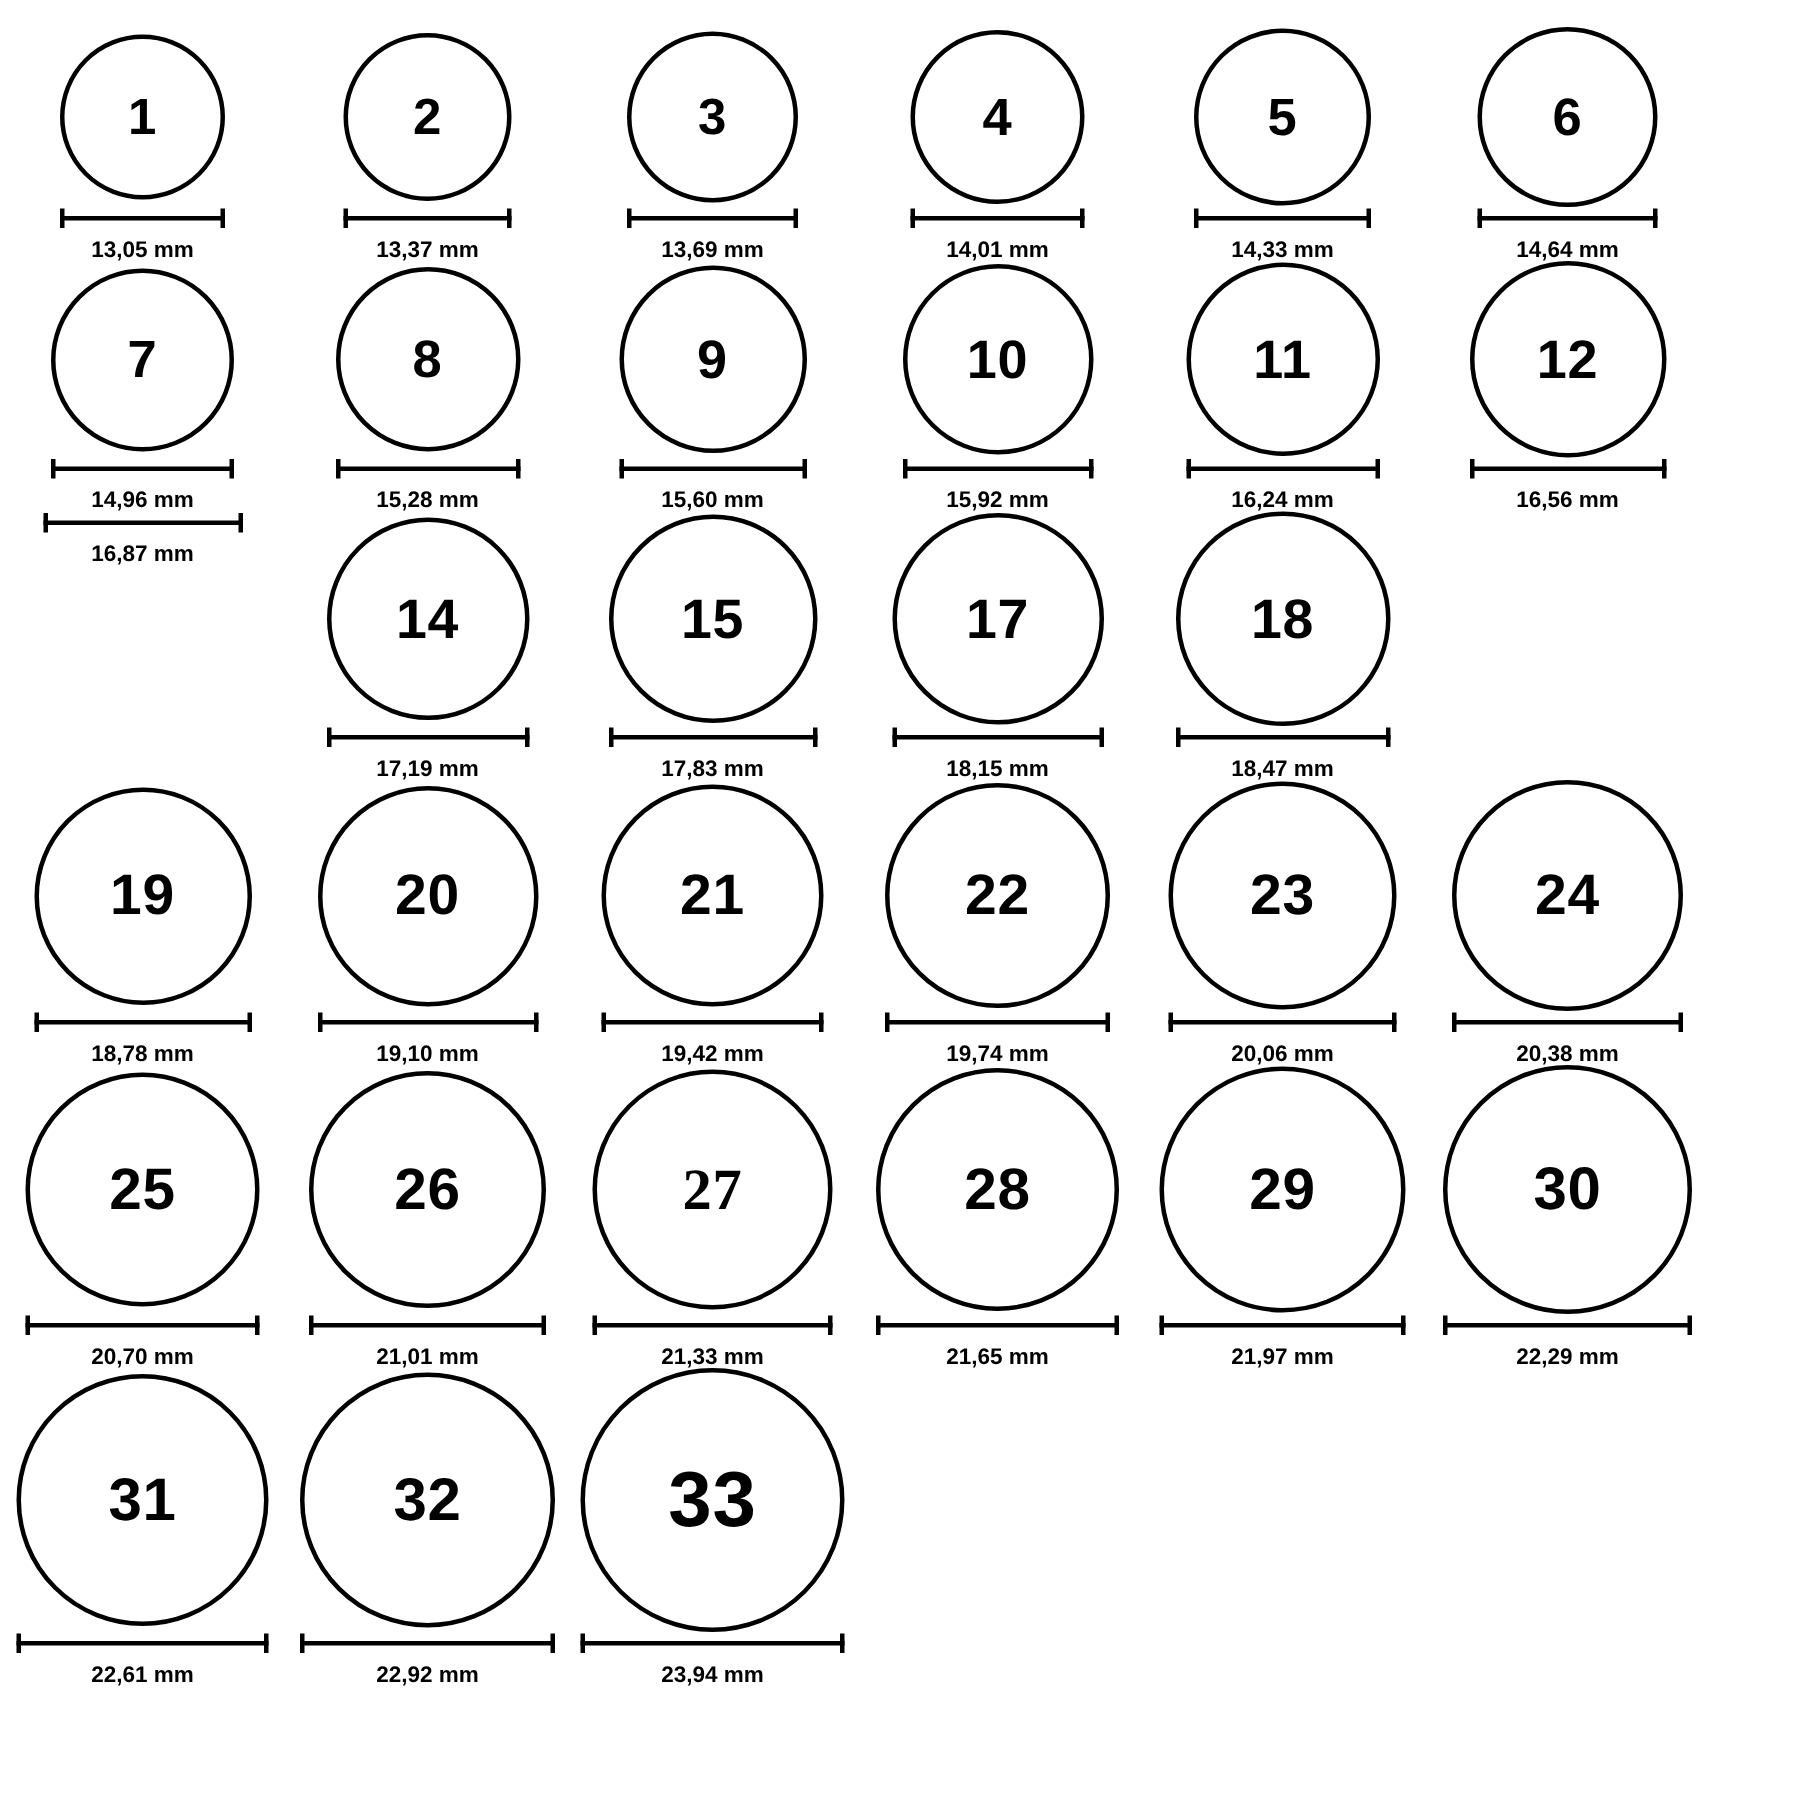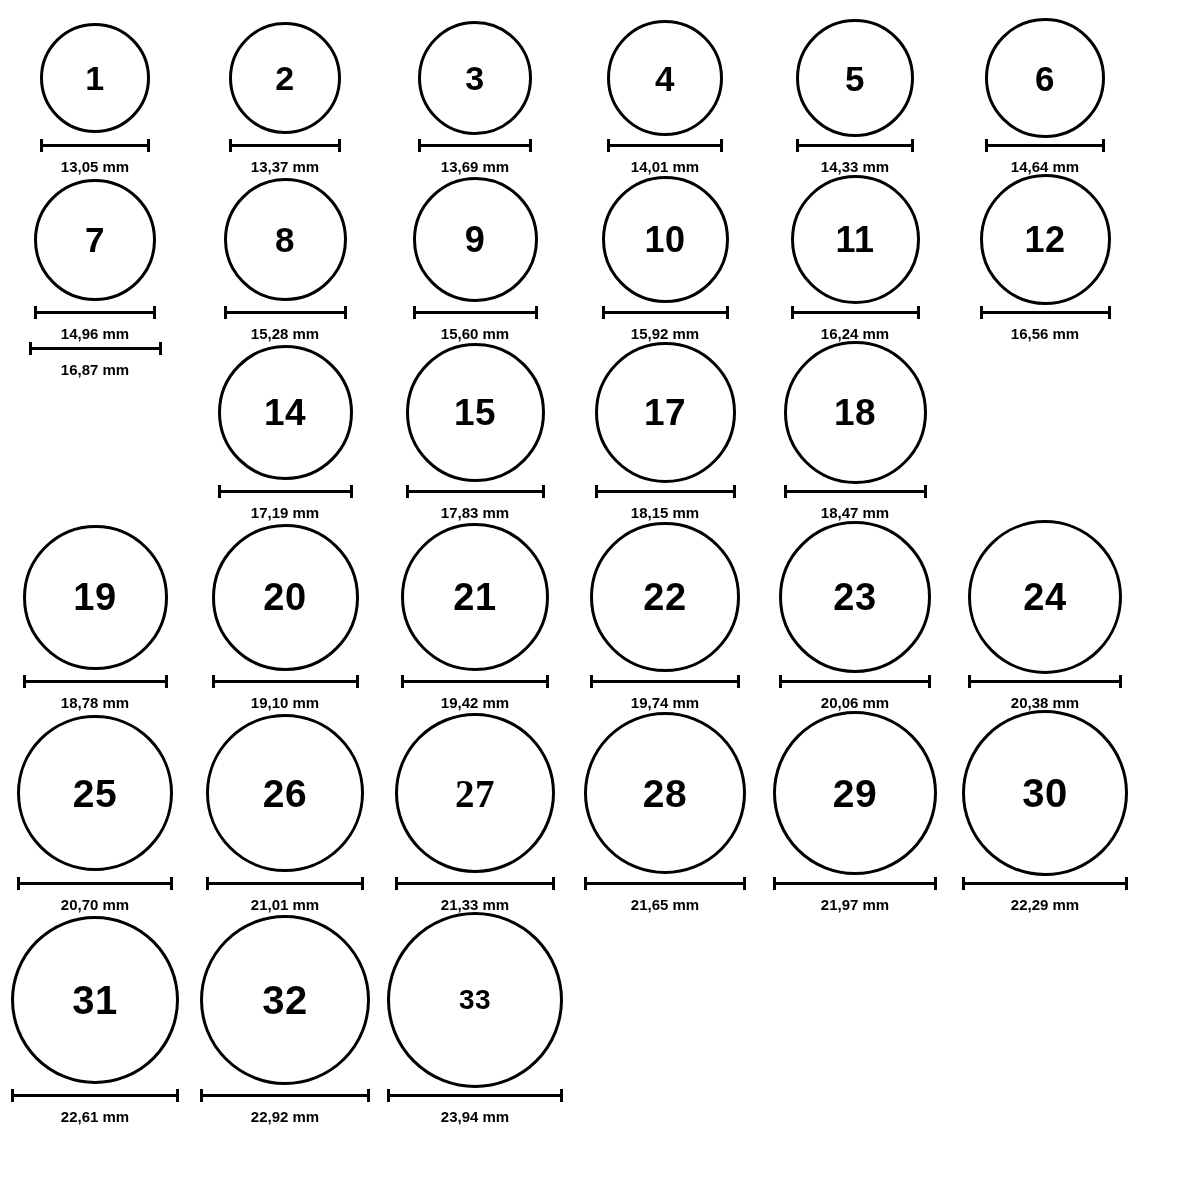--- a/index.html
+++ b/index.html
@@ -433,21 +433,21 @@
           </div>
         </div>
         <div class="dim">
           <div class="bar" style="width: 170px;"></div>
         </div>
         <div class="mm" style="margin-top: 7px;">22,92 mm</div>
       </div>
       <div class="cell">
         <div class="circle-wrap" style="height: 176px;">
           <div class="circle" style="width: 176px; height: 176px;">
-            <span class="size-num" style="font-size: 28px;">33</span>
+            <span class="size-num" style="font-size: 52px;">33</span>
           </div>
         </div>
         <div class="dim">
           <div class="bar" style="width: 176px;"></div>
         </div>
         <div class="mm" style="margin-top: 7px;">23,94 mm</div>
       </div>
     </div>
   </div>
 

